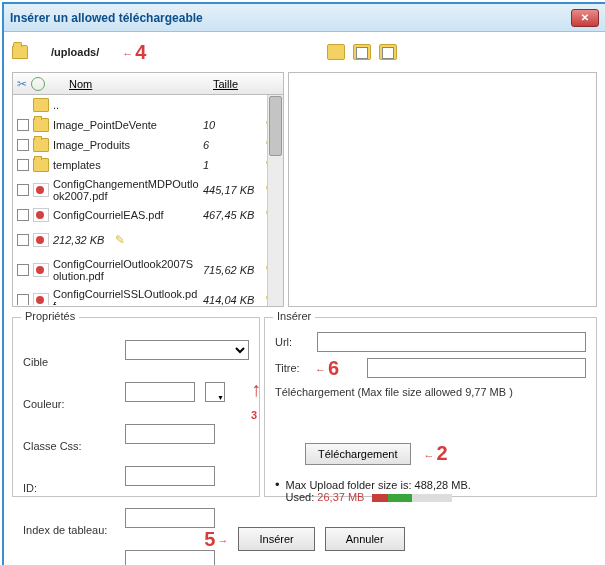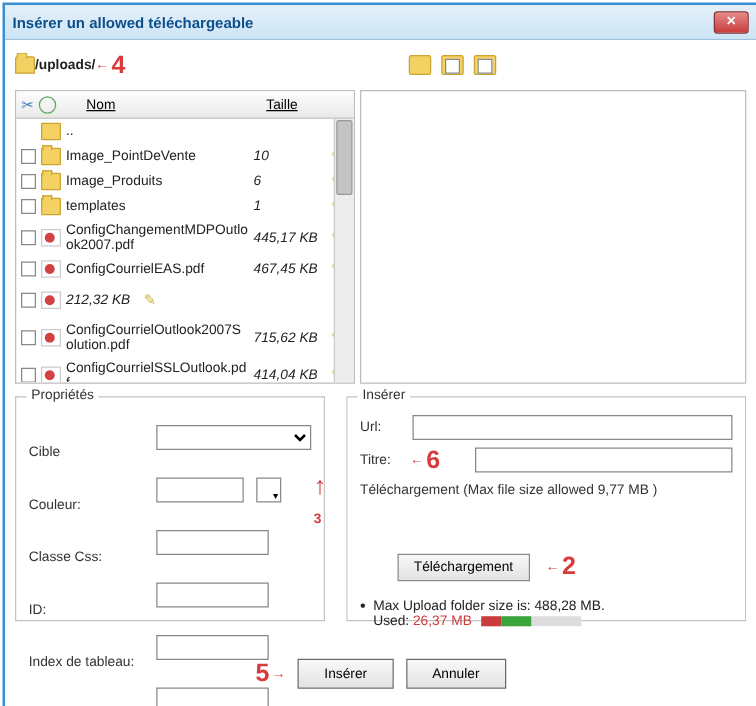--- a/index.html
+++ b/index.html
@@ -2,21 +2,21 @@
 <html><head>
 <meta charset="utf-8">
 <style>
   * { box-sizing: border-box; font-family: Arial, sans-serif; font-size: 11px; }
   body { margin: 0; padding: 2px; background: #fff; }
   .window { width: 605px; height: 565px; border: 2px solid #3a8fd2; background: #fff; position: relative; }
   .titlebar { height: 28px; background: linear-gradient(#e4f0f9, #cde4f5); display: flex; align-items: center; justify-content: space-between; padding: 0 6px; border-bottom: 1px solid #9fc1dd; }
   .titlebar-text { color: #0d4f8b; font-weight: bold; font-size: 12px; }
   .close-btn { width: 28px; height: 18px; background: linear-gradient(#e68b8b, #c93c3c); border: 1px solid #8b2d2d; border-radius: 3px; color: #fff; text-align: center; line-height: 16px; font-weight: bold; cursor: pointer; font-size: 10px; }
   .body { padding: 8px; }
-  .pathbar { display: flex; align-items: center; gap: 0; margin-bottom: 8px; height: 24px; }
+  .pathbar { display: flex; align-items: center; gap: 23px; margin-bottom: 8px; height: 24px; }
   .folder-icon { width: 16px; height: 14px; background: #f3d163; border: 1px solid #c9a432; border-radius: 2px 2px 0 0; display: inline-block; position: relative; }
   .folder-icon::before { content: ""; position: absolute; top: -4px; left: 0; width: 7px; height: 4px; background: #f3d163; border: 1px solid #c9a432; border-bottom: none; border-radius: 2px 2px 0 0; }
   .path-text { font-weight: bold; color: #222; }
   .arrow-red { color: #d83b3b; font-weight: bold; font-size: 18px; display: inline-flex; align-items: center; gap: 2px; }
   .arrow-red .num { font-size: 20px; }
   .toolbar-right { display: flex; gap: 8px; margin-left: auto; margin-right: 200px; }
   .tool-icon { width: 18px; height: 16px; background: #f3d163; border: 1px solid #c9a432; border-radius: 2px; cursor: pointer; position: relative; }
   .tool-icon.copy::after, .tool-icon.paste::after { content: ""; position: absolute; top: 2px; left: 2px; width: 10px; height: 10px; background: #fff; border: 1px solid #888; }
   .upper { display: flex; gap: 4px; height: 235px; }
   .filelist { flex: 0 0 272px; border: 1px solid #bcbcbc; background: #fff; overflow: hidden; position: relative; }
@@ -35,21 +35,21 @@
   .ficon.fld::before { content: ""; position: absolute; top: -3px; left: 0; width: 6px; height: 3px; background: #f3d163; border: 1px solid #c9a432; border-bottom: none; }
   .ficon.up { background: #f3d163; border: 1px solid #c9a432; border-radius: 1px; }
   .ficon.pdf { background: #fff; border: 1px solid #ccc; position: relative; }
   .ficon.pdf::after { content: ""; position: absolute; left: 2px; top: 2px; width: 8px; height: 8px; background: #d24242; border-radius: 50%; }
   .fname { flex: 1; color: #222; overflow: hidden; word-break: break-all; }
   .fsize { width: 58px; color: #222; font-style: italic; }
   .pencil { width: 14px; flex-shrink: 0; color: #d2b43b; font-size: 12px; }
   .scrollbar { position: absolute; right: 0; top: 22px; bottom: 0; width: 16px; background: #ececec; border-left: 1px solid #ccc; }
   .scrollbar .thumb { background: #c4c4c4; border: 1px solid #999; margin: 1px; height: 60px; margin-top: 1px; border-radius: 2px; }
   .preview { flex: 1; border: 1px solid #bcbcbc; background: #fff; }
-  .lower { display: flex; gap: 17px; margin-top: 10px; }
+  .lower { display: flex; gap: 4px; margin-top: 10px; }
   .fieldset { border: 1px solid #c4c4c4; padding: 8px 10px 10px 10px; position: relative; }
   .fieldset-title { position: absolute; top: -8px; left: 8px; background: #fff; padding: 0 4px; color: #333; }
   .props { width: 248px; height: 180px; }
   .insert { flex: 1; height: 180px; }
   .frow { display: flex; align-items: center; margin: 6px 0; gap: 6px; }
   .flabel { width: 96px; color: #333; margin-top: 24px; }
   .ilabel { width: 36px; color: #333; }
   select, input[type=text] { border: 1px solid #888; background: #fff; height: 20px; padding: 1px 3px; }
   .cible-sel { flex: 1; }
   .col-input { width: 70px; }

